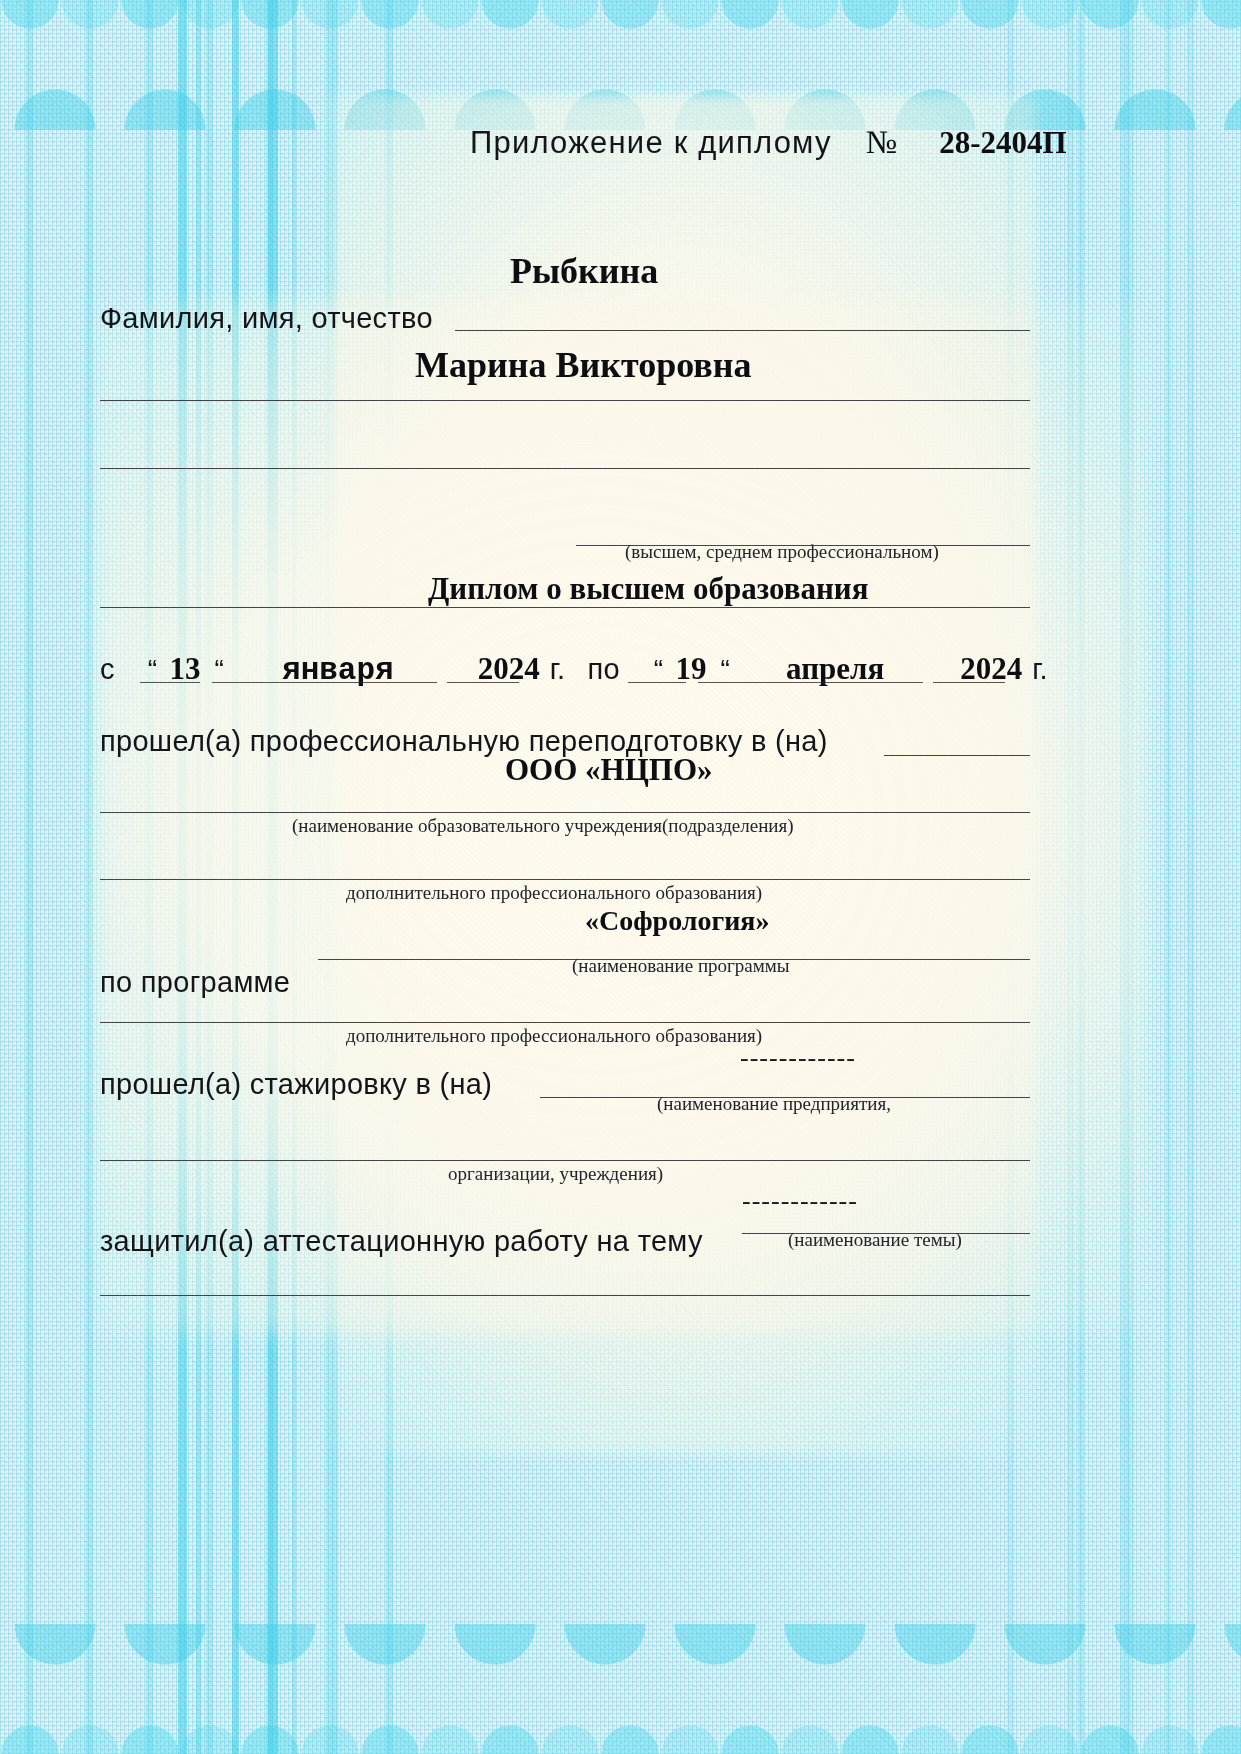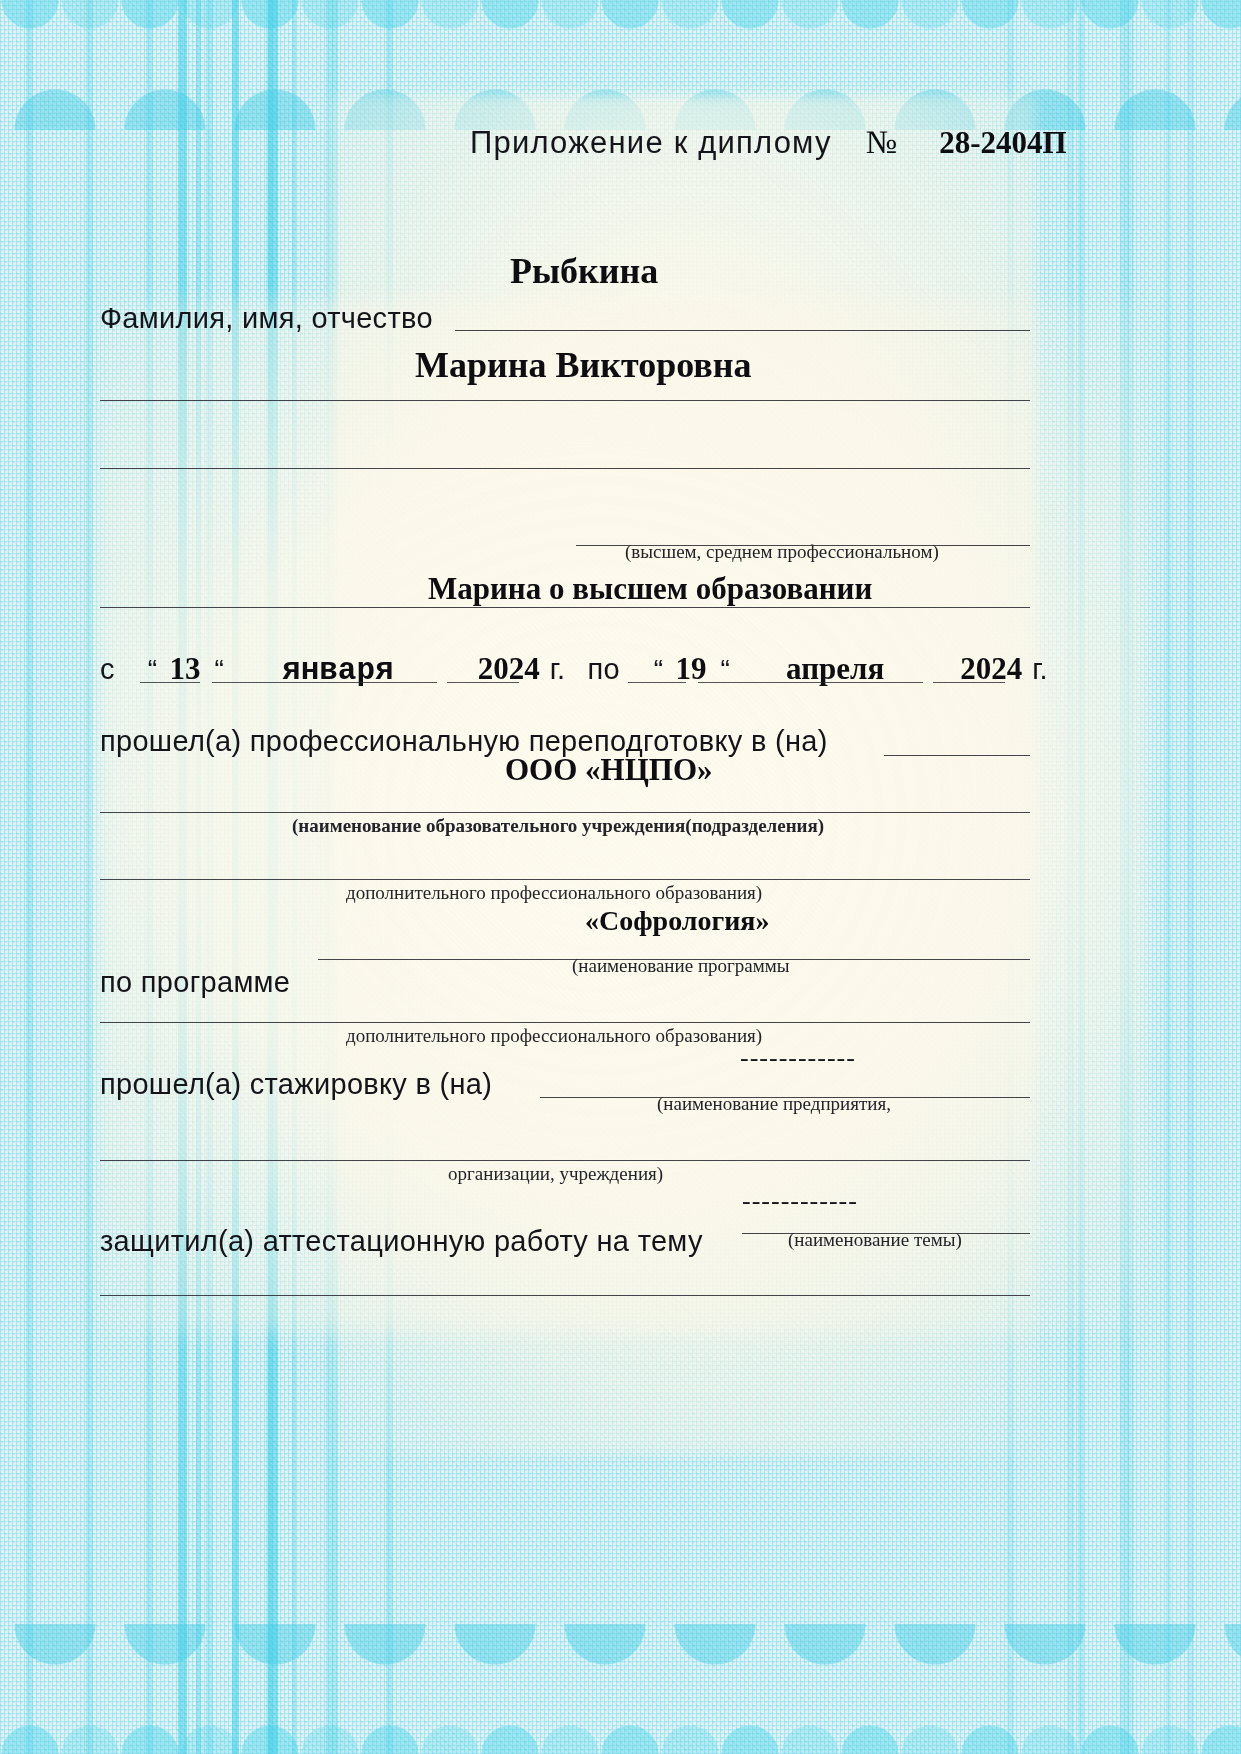--- a/index.html
+++ b/index.html
@@ -225,21 +225,21 @@
     </div>
 
     <div class="line" style="left:100px;top:400px;width:930px;"></div>
     <div class="line" style="left:100px;top:468px;width:930px;"></div>
 
     <div class="line" style="left:576px;top:545px;width:454px;"></div>
     <div class="row" style="left:625px;top:541px;">
       <span class="hint">(высшем, среднем профессиональном)</span>
     </div>
     <div class="row" style="left:428px;top:571px;">
-      <span class="val">Марина о высшем образовании</span>
+      <span class="val">Диплом о высшем образования</span>
     </div>
     <div class="line" style="left:100px;top:607px;width:930px;"></div>
 
     <div class="row" style="left:100px;top:651px;">
       <span class="lbl">с</span>
       <span class="lbl quote" style="margin-left:33px;">“</span>
       <span class="val" style="margin-left:12px;">13</span>
       <span class="lbl quote" style="margin-left:14px;">“</span>
       <span class="val" style="margin-left:58px;font-family:Liberation Mono, monospace;">января</span>
       <span class="val" style="margin-left:84px;">2024</span>
@@ -261,21 +261,21 @@
     <div class="line thin" style="left:933px;top:682px;width:72px;"></div>
 
     <div class="row" style="left:100px;top:725px;">
       <span class="lbl">прошел(а) профессиональную переподготовку в (на)</span>
     </div>
     <div class="line" style="left:884px;top:755px;width:146px;"></div>
     <div class="row" style="left:505px;top:752px;">
       <span class="val">ООО «НЦПО»</span>
     </div>
     <div class="line" style="left:100px;top:812px;width:930px;"></div>
-    <div class="row" style="left:292px;top:815px;font-weight:bold;">
+    <div class="row" style="left:292px;top:815px;">
       <span class="hint">(наименование образовательного учреждения(подразделения)</span>
     </div>
     <div class="line" style="left:100px;top:879px;width:930px;"></div>
     <div class="row" style="left:346px;top:882px;">
       <span class="hint">дополнительного профессионального образования)</span>
     </div>
 
     <div class="row" style="left:585px;top:905px;">
       <span class="val ital">«Софрология»</span>
     </div>

